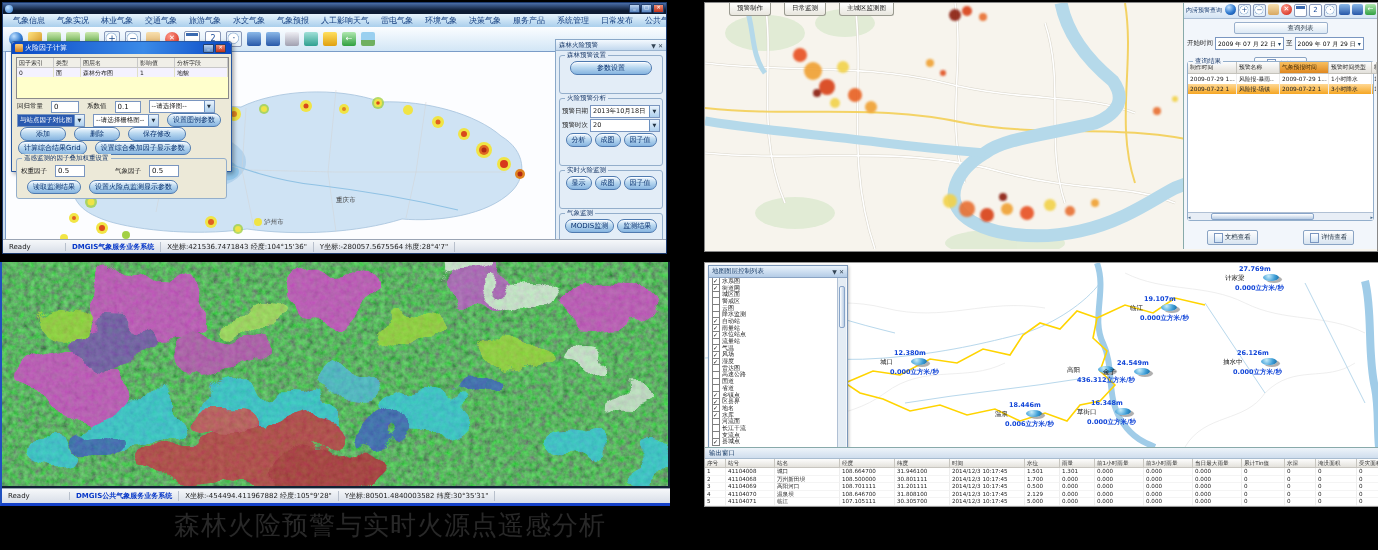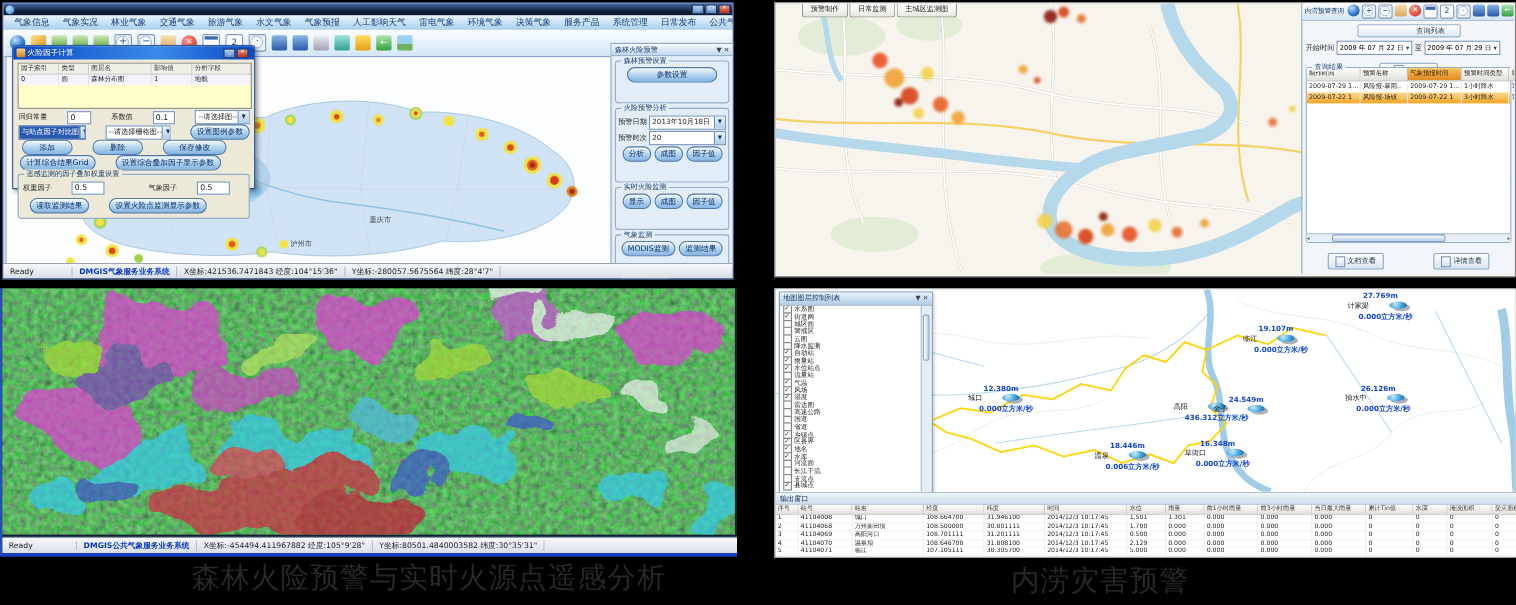--- a/index.html
+++ b/index.html
@@ -58,37 +58,37 @@
   .dico{width:8px;height:8px;background:linear-gradient(#ffd080,#d08020);border-radius:1px;flex:none;}
   #dlg .dtbl{position:absolute;left:4px;top:15px;width:211px;height:40px;border:1px solid #8a8a8a;background:#ffffcc;font-size:6px;}
   .dtbl-h,.dtbl-r{display:flex;}
   .dtbl-h span{background:#f0efe8;border-right:1px solid #c8c8c8;border-bottom:1px solid #c8c8c8;padding:0 2px;height:9px;line-height:9px;color:#333;}
   .dtbl-r span{border-right:1px solid #e0e0c8;padding:0 2px;height:9px;line-height:9px;color:#222;background:#f4f2ff;}
   .dtbl-h span:nth-child(1),.dtbl-r span:nth-child(1){width:32px;}
   .dtbl-h span:nth-child(2),.dtbl-r span:nth-child(2){width:22px;}
   .dtbl-h span:nth-child(3),.dtbl-r span:nth-child(3){width:52px;}
   .dtbl-h span:nth-child(4),.dtbl-r span:nth-child(4){width:32px;}
   .dtbl-h span:nth-child(5),.dtbl-r span:nth-child(5){flex:1;}
-  .drow{position:absolute;display:flex;align-items:center;gap:18px;}
+  .drow{position:absolute;display:flex;align-items:center;gap:8px;}
   #dlg .grp{background:#ece9d8;}
   #dlg .glabel{background:#ece9d8;}
   
   #tlpanel{position:absolute;left:552px;top:36px;width:110px;height:202px;background:#e3edf7;border:1px solid #8aa8c8;font-size:6.5px;}
   #tlpanel .ptitle{height:10px;background:linear-gradient(#f4f9fe,#c2d8ee);border-bottom:1px solid #9ab4d0;display:flex;align-items:center;padding:0 3px;color:#1a3a6a;font-size:6.5px;}
   #tlpanel .grp{position:relative;margin:4px 3px 2px 3px;padding:5px 2px 18px 2px;}
   .btnrow{display:flex;justify-content:center;gap:3px;flex-wrap:wrap;}
   .lvl{width:40px;height:10px;line-height:10px;text-align:center;font-size:6px;color:#333;border:1px solid #888;margin-bottom:1px;}
   #tl-list{margin:2px 3px;background:#fff;border:1px solid #8aa8c8;height:30px;position:relative;font-size:6px;}
   #tl-list .lh{display:flex;background:linear-gradient(#fdfdfd,#e0e0da);border-bottom:1px solid #c8c8c0;}
   #tl-list .lh span{padding:0 3px;height:8px;line-height:8px;border-right:1px solid #c8c8c0;color:#333;}
   .hscroll{position:absolute;left:0;bottom:0;right:0;height:7px;background:#e8eef6;border-top:1px solid #b0c0d4;display:flex;align-items:center;}
   .hthumb{height:5px;background:linear-gradient(#fff,#b8cce4);border:1px solid #88a4c8;border-radius:2px;width:40%;margin-left:12px;}
   
   #tr{left:704px;top:2px;width:672px;height:248px;background:#f7f4ed;border:1px solid #888;}
-  .tabstrip{position:absolute;left:4px;top:0;display:flex;gap:1px;z-index:5;padding-left:20px;}
+  .tabstrip{position:absolute;left:4px;top:0;display:flex;gap:13px;z-index:5;padding-left:20px;}
   .tab{background:linear-gradient(#ffffff,#e8e6de);border:1px solid #9a9a90;border-top:none;font-size:6.5px;color:#222;padding:1px 7px 2px 7px;border-radius:0 0 3px 3px;}
   #trpanel{position:absolute;left:478px;top:0;width:193px;height:246px;background:#f2f6fb;border-left:1px solid #8aa;}
   #trpanel .ttb{height:15px;background:linear-gradient(#fdfeff,#d4e4f4);border-bottom:1px solid #a8bcd4;display:flex;align-items:center;gap:2px;padding:0 2px;}
   #trpanel .ttb .tlabel{font-size:6px;color:#13386e;white-space:nowrap;margin-right:1px;}
   .minitab{margin:3px auto 0 auto;width:52px;text-align:center;font-size:6.5px;background:linear-gradient(#fff,#dce8f4);border:1px solid #9ab0cc;border-radius:2px;height:10px;line-height:10px;color:#234;padding-left:40px;}
   .daterow{display:flex;align-items:center;gap:2px;padding:3px 3px 0 3px;}
   .datebox{background:#fff;border:1px solid #7a96c0;font-size:6px;height:11px;line-height:11px;padding:0 2px;white-space:nowrap;display:flex;align-items:center;}
   .datebox::after{content:"▾";font-size:6px;color:#246;margin-left:2px;}
   .qgrp{position:absolute;left:3px;top:58px;right:3px;bottom:28px;border:1px solid #93aecb;border-radius:3px;background:#fff;}
   .qgrp .glabel{background:#f2f6fb;}
@@ -984,15 +984,14 @@
             <span class="c12">0</span>
             <span class="c13">0</span>
             <span class="c14">0</span>
           </div>
 
       </div>
     </div>
   </div>
 
   <div class="caption" style="left:110px;top:508px;width:560px;">森林火险预警与实时火源点遥感分析</div>
-  <div class="caption" style="left:705px;top:510px;width:590px;">内涝灾害预警</div>
 
 </div>
 
 </body></html>

